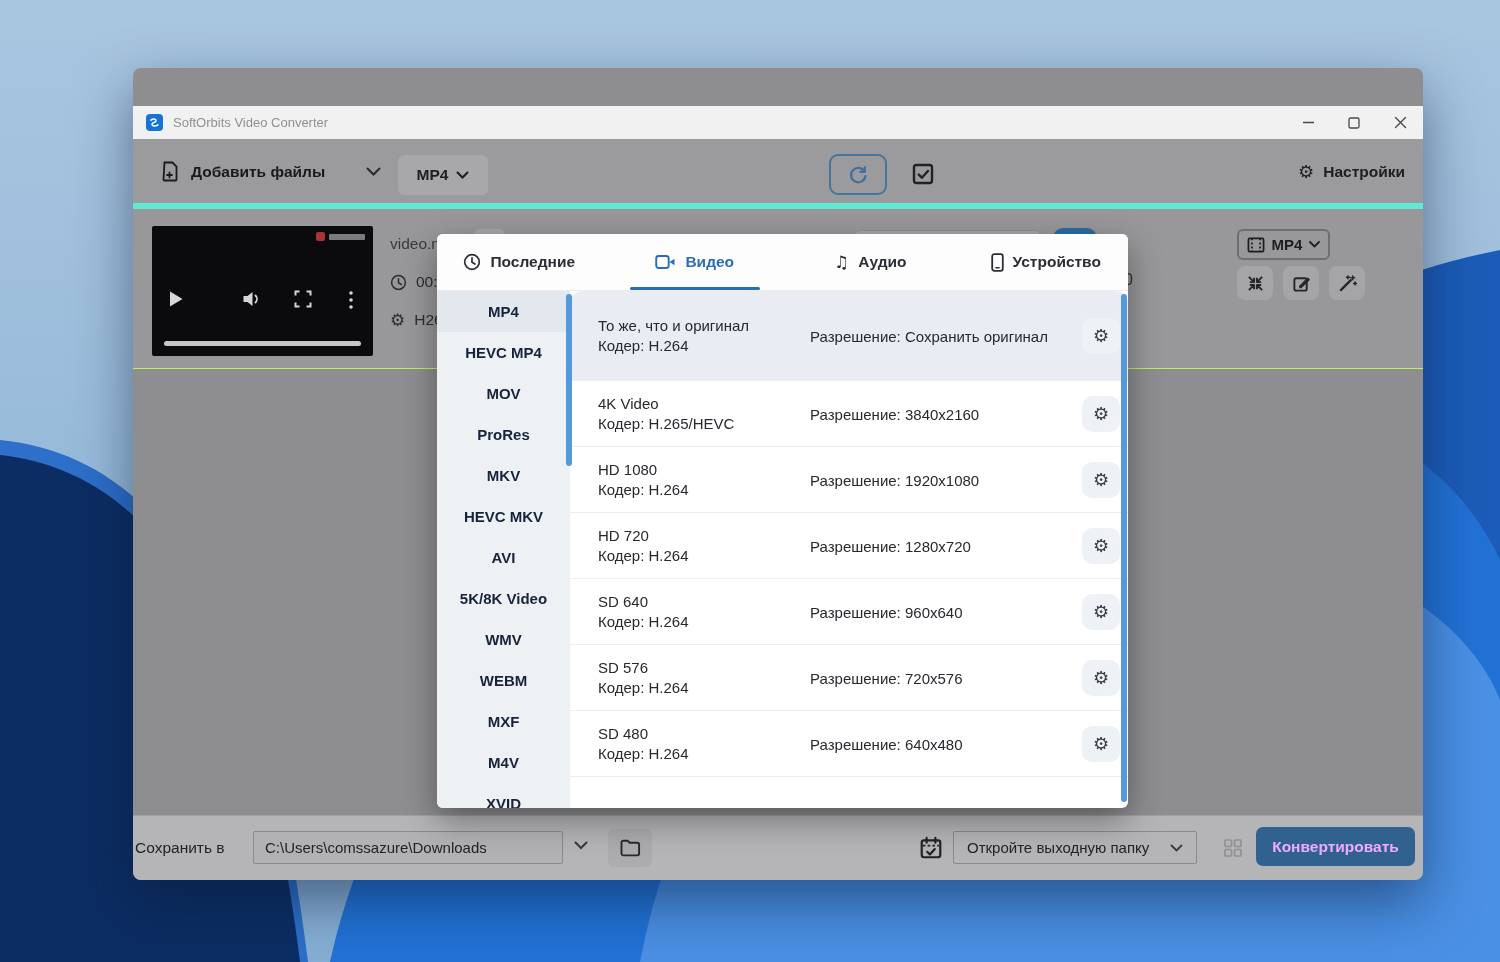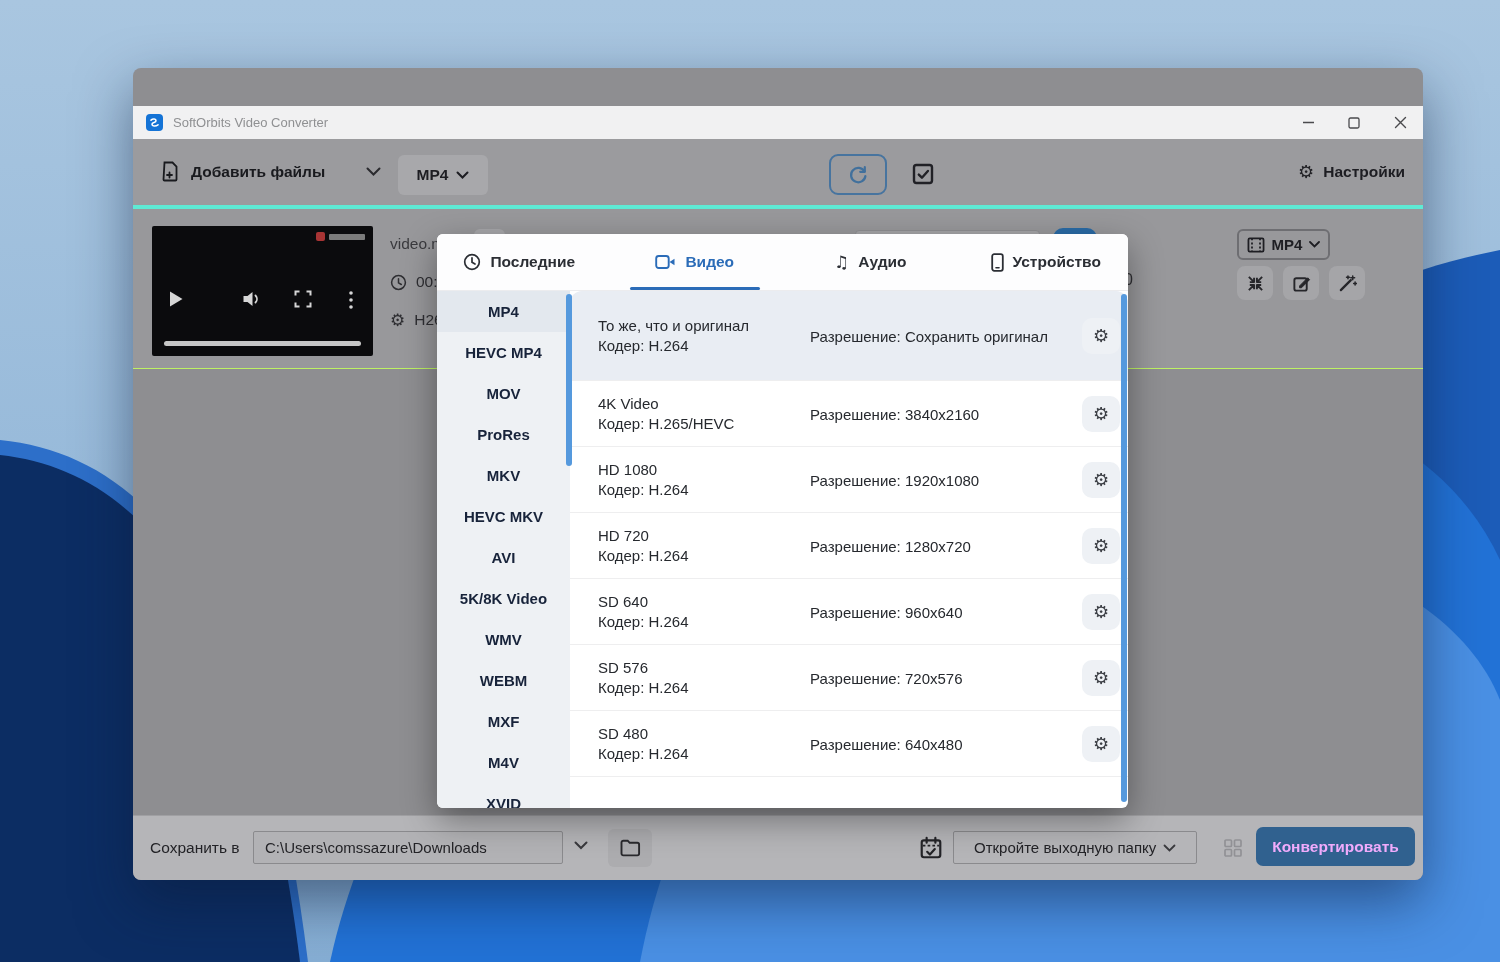--- a/index.html
+++ b/index.html
@@ -15,21 +15,21 @@
   
   .window{position:absolute;left:133px;top:68px;width:1290px;height:812px;border-radius:8px;
           overflow:hidden;background:var(--main-dim);box-shadow:0 22px 55px rgba(10,25,55,.5);}
   .titlebar{height:33px;background:#f1f1f2;display:flex;align-items:center;padding-left:13px;margin-top:38px;}
   .logo{width:17px;height:17px;border-radius:4px;background:#1473d6;display:flex;align-items:center;justify-content:center;}
   .titletext{font-size:13px;color:#8f9092;margin-left:10px;}
   .win-controls{margin-left:auto;display:flex;height:100%;}
   .win-btn{width:46px;height:100%;display:flex;align-items:center;justify-content:center;color:#4a4a4d;}
 
   
-  .toolbar{position:relative;height:70px;background:var(--toolbar-dim);border-bottom:4px solid #5eead4;}
+  .toolbar{position:relative;height:70px;background:var(--toolbar-dim);border-bottom:6px solid #5eead4;}
   .addfiles{position:absolute;left:28px;top:22px;display:flex;align-items:center;gap:11px;
             color:#191a1e;font-weight:700;font-size:15.5px;}
   .addfiles .chev{margin-left:30px;color:#2a2a2e;}
   .chip-mp4{position:absolute;left:265px;top:16px;width:90px;height:40px;background:#a8a8ab;border-radius:6px;
             display:flex;align-items:center;justify-content:center;gap:8px;font-weight:700;font-size:15.5px;color:#1d1d22;}
   .refresh-btn{position:absolute;left:696px;top:15px;width:58px;height:41px;border:2px solid #47749f;border-radius:9px;
                color:#41709c;display:flex;align-items:center;justify-content:center;background:transparent;}
   .chk-icon{position:absolute;left:778px;top:23px;color:#212126;}
   .settings{position:absolute;right:18px;top:24px;display:flex;align-items:center;gap:9px;
             color:#1d1d22;font-weight:600;font-size:15.5px;}
@@ -62,29 +62,29 @@
   .fmt-dd{position:absolute;left:1104px;top:20px;width:93px;height:31px;border:2px solid #6e6e72;border-radius:6px;
           display:flex;align-items:center;justify-content:center;gap:7px;color:#1e1e23;font-weight:700;font-size:15px;background:transparent;}
   .mini-btn{position:absolute;top:57px;width:36px;height:34px;background:#a5a5a8;border:none;border-radius:8px;
             display:flex;align-items:center;justify-content:center;color:#26262a;}
   .mb1{left:1104px;} .mb2{left:1150px;} .mb3{left:1196px;}
 
   .mainarea{height:483px;background:var(--main-dim);}
 
   
   .footer{position:absolute;left:0;right:0;bottom:0;height:65px;background:var(--footer-dim);border-top:1px solid #a0a0a3;}
-  .save-label{position:absolute;left:17px;top:23px;font-size:15.5px;color:#232327;}
+  .save-label{position:absolute;left:2px;top:23px;font-size:15.5px;color:#232327;}
   .path-input{position:absolute;left:120px;top:15px;width:310px;height:33px;background:#b2b2b5;border:1px solid #8a8a8d;
               border-radius:2px;padding:0 11px;font-size:15px;color:#232327;font-family:inherit;outline:none;}
   .path-chev{position:absolute;left:441px;top:25px;color:#39393d;}
   .folder-btn{position:absolute;left:475px;top:13px;width:44px;height:38px;background:#acacaf;border:none;border-radius:6px;
               display:flex;align-items:center;justify-content:center;color:#29292d;}
   .cal-icon{position:absolute;left:786px;top:20px;color:#232327;}
   .after-dd{position:absolute;left:820px;top:15px;width:244px;height:33px;border:1px solid #8a8a8d;border-radius:2px;
-            display:flex;align-items:center;justify-content:space-between;padding:0 20px;font-size:15px;color:#232327;background:transparent;}
+            display:flex;align-items:center;justify-content:space-between;padding:0 13px;font-size:15px;color:#232327;background:transparent;}
   .grid-icon{position:absolute;left:1090px;top:22px;color:#919195;}
   .convert-btn{position:absolute;left:1123px;top:11px;width:159px;height:39px;background:var(--convert-dim);border:none;
                border-radius:7px;display:flex;align-items:center;justify-content:center;
                color:#f0abfc;font-weight:700;font-size:15.5px;font-family:inherit;}
 
   
   .popup{position:absolute;left:437px;top:234px;width:691px;height:574px;background:#fff;border-radius:6px;
          box-shadow:0 12px 34px rgba(0,0,0,.38);overflow:hidden;z-index:5;}
   .tabs{height:57px;display:flex;padding:0 13px;border-bottom:1px solid #ececee;background:#fdfdfe;gap:37px;}
   .tab{flex:1;display:flex;align-items:center;justify-content:center;gap:9px;font-size:15.5px;font-weight:600;

